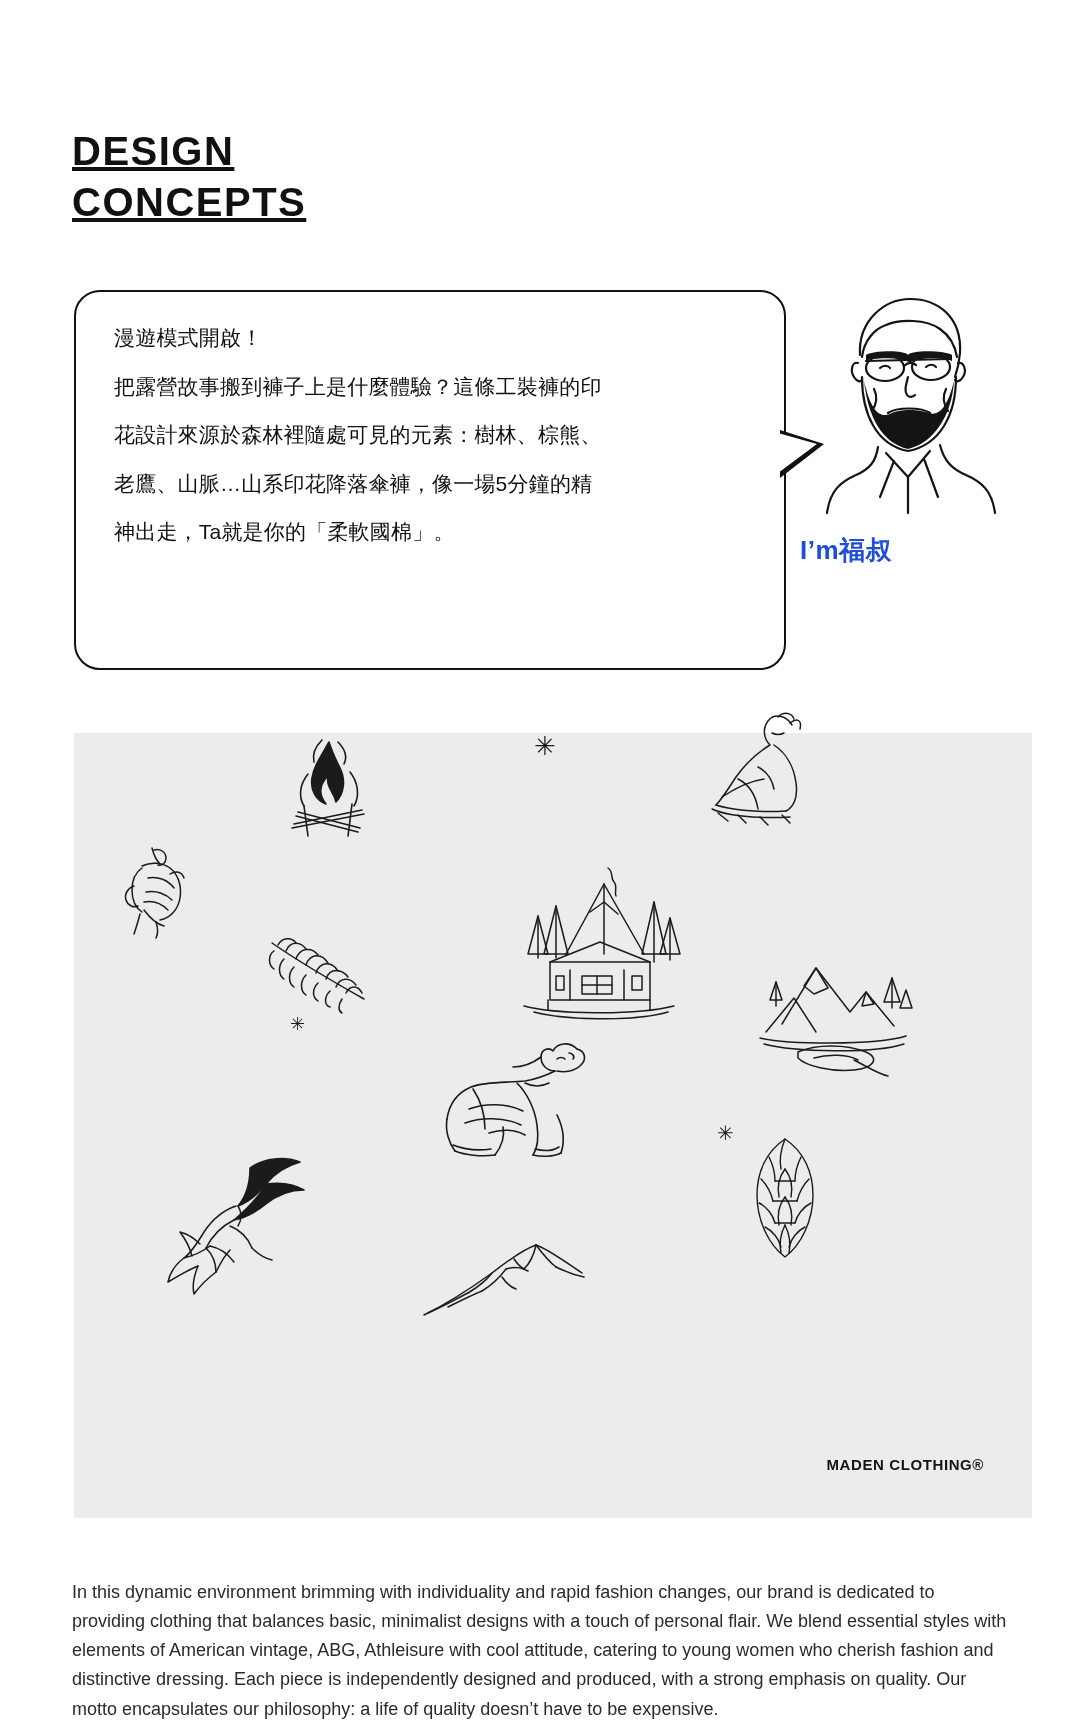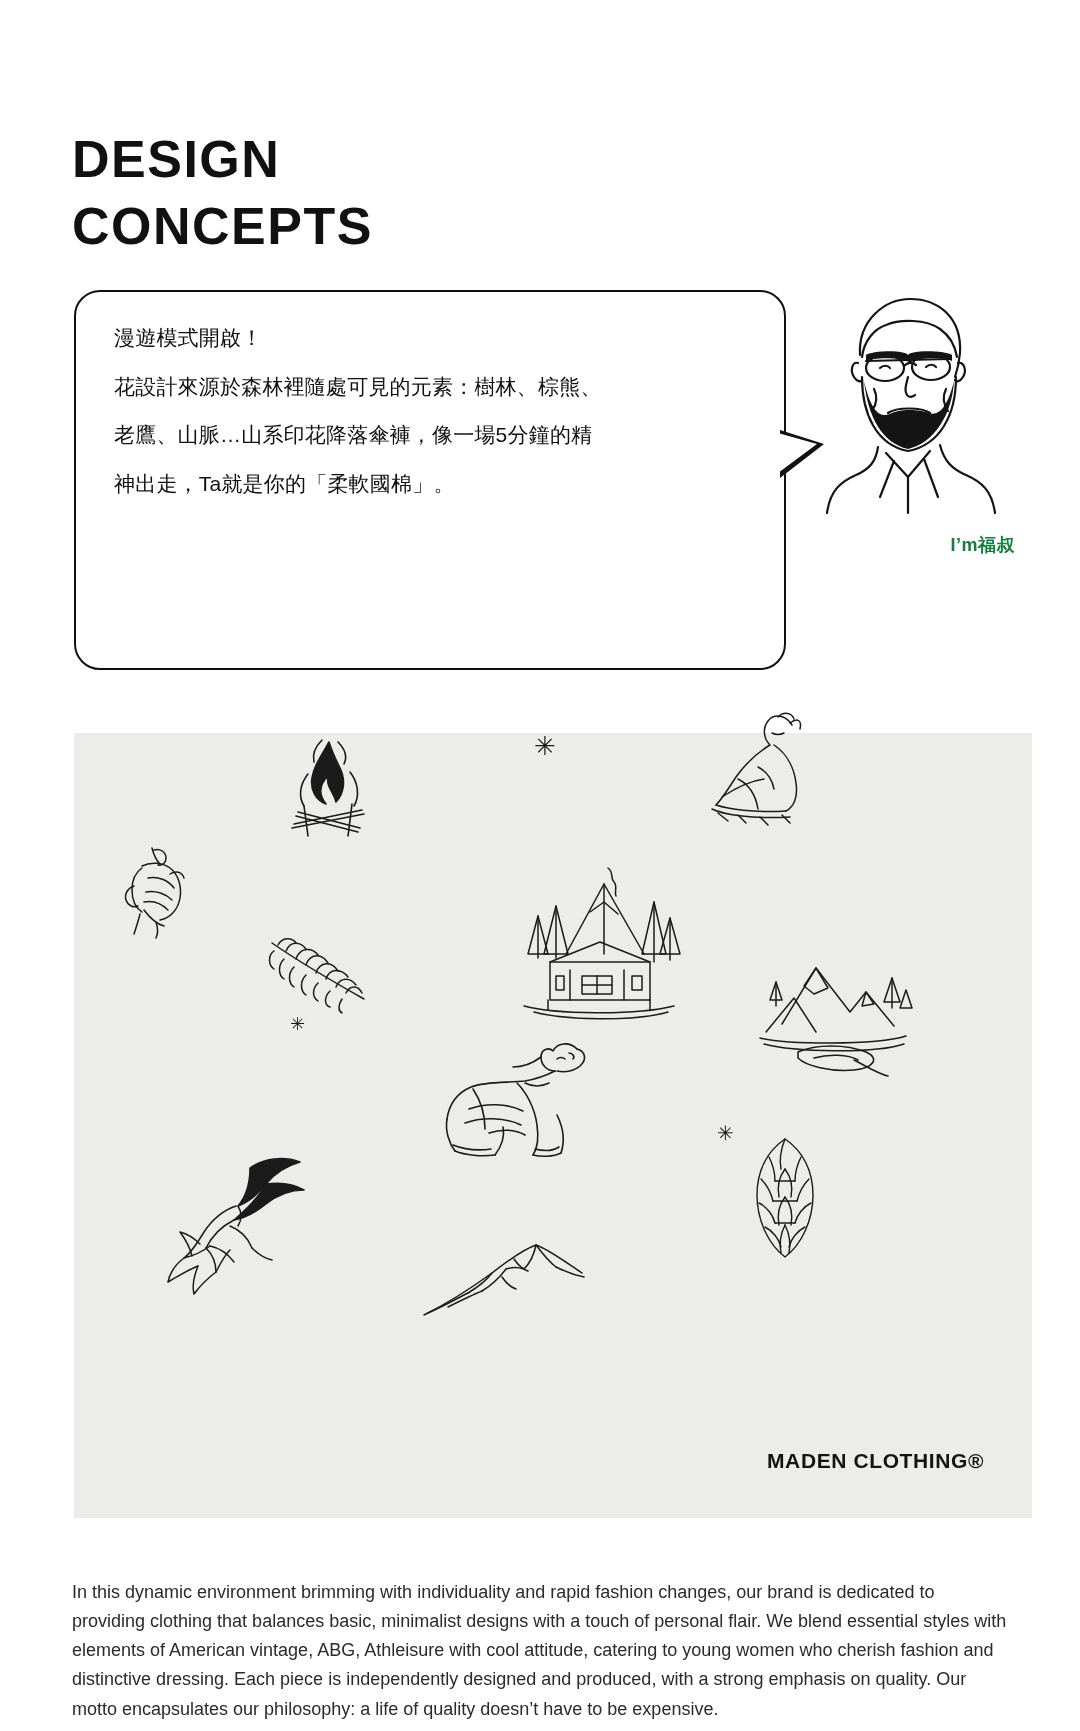--- a/index.html
+++ b/index.html
@@ -18,25 +18,26 @@
   .page {
     position: absolute;
     inset: 0;
   }
 
   
   .heading {
     position: absolute;
     left: 72px;
     top: 126px;
-    font-size: 52px;
+    font-size: 40px;
     font-weight: 800;
     letter-spacing: 1.5px;
     line-height: 1.28;
     color: #111111;
+    text-decoration: underline;
   }
   .heading .l2 { display: block; text-align: center; }
 
   
   .bubble-wrap {
     position: absolute;
     left: 74px;
     top: 290px;
     width: 714px;
     height: 382px;
@@ -91,45 +92,45 @@
     top: 285px;
     width: 215px;
     height: 230px;
   }
   .mascot svg { display: block; }
   .mascot-caption {
     position: absolute;
     left: 800px;
     top: 533px;
     width: 215px;
-    text-align: right;
-    font-size: 18px;
+    text-align: left;
+    font-size: 26px;
     font-weight: 700;
-    color: #15803d;
+    color: #1d4ed8;
     letter-spacing: 0.5px;
   }
 
   
   .artboard {
     position: absolute;
     left: 74px;
     top: 733px;
     width: 958px;
     height: 785px;
     background: #ececeb;
   }
   .art-item {
     position: absolute;
   }
   .art-item svg { display: block; }
   .brandmark {
     position: absolute;
     right: 48px;
     bottom: 45px;
-    font-size: 21px;
+    font-size: 15px;
     font-weight: 700;
     letter-spacing: 0.6px;
     color: #141414;
     margin-top: 32px;
   }
   .star {
     position: absolute;
     color: #1a1a1a;
     line-height: 1;
   }
@@ -154,20 +155,21 @@
     <span>DESIGN</span>
     <span class="l2">CONCEPTS</span>
   </div>
 
   <div class="bubble-wrap">
     <div class="bubble"></div>
     <div class="bubble-tail"></div>
     <div class="bubble-tail-inner"></div>
     <div class="bubble-text">
       <p>漫遊模式開啟！</p>
+      <p>把露營故事搬到褲子上是什麼體驗？這條工裝褲的印</p>
       <p>花設計來源於森林裡隨處可見的元素：樹林、棕熊、</p>
       <p>老鷹、山脈…山系印花降落傘褲，像一場5分鐘的精</p>
       <p>神出走，Ta就是你的「柔軟國棉」。</p>
     </div>
   </div>
 
   <div class="mascot">
     <svg width="215" height="230" viewBox="0 0 215 230" fill="none" stroke="#141414" stroke-width="2.2" stroke-linecap="round" stroke-linejoin="round">
 
       <path d="M60 70 C58 34 86 14 110 14 C138 14 162 32 160 68 C159 80 157 86 155 92"></path>

